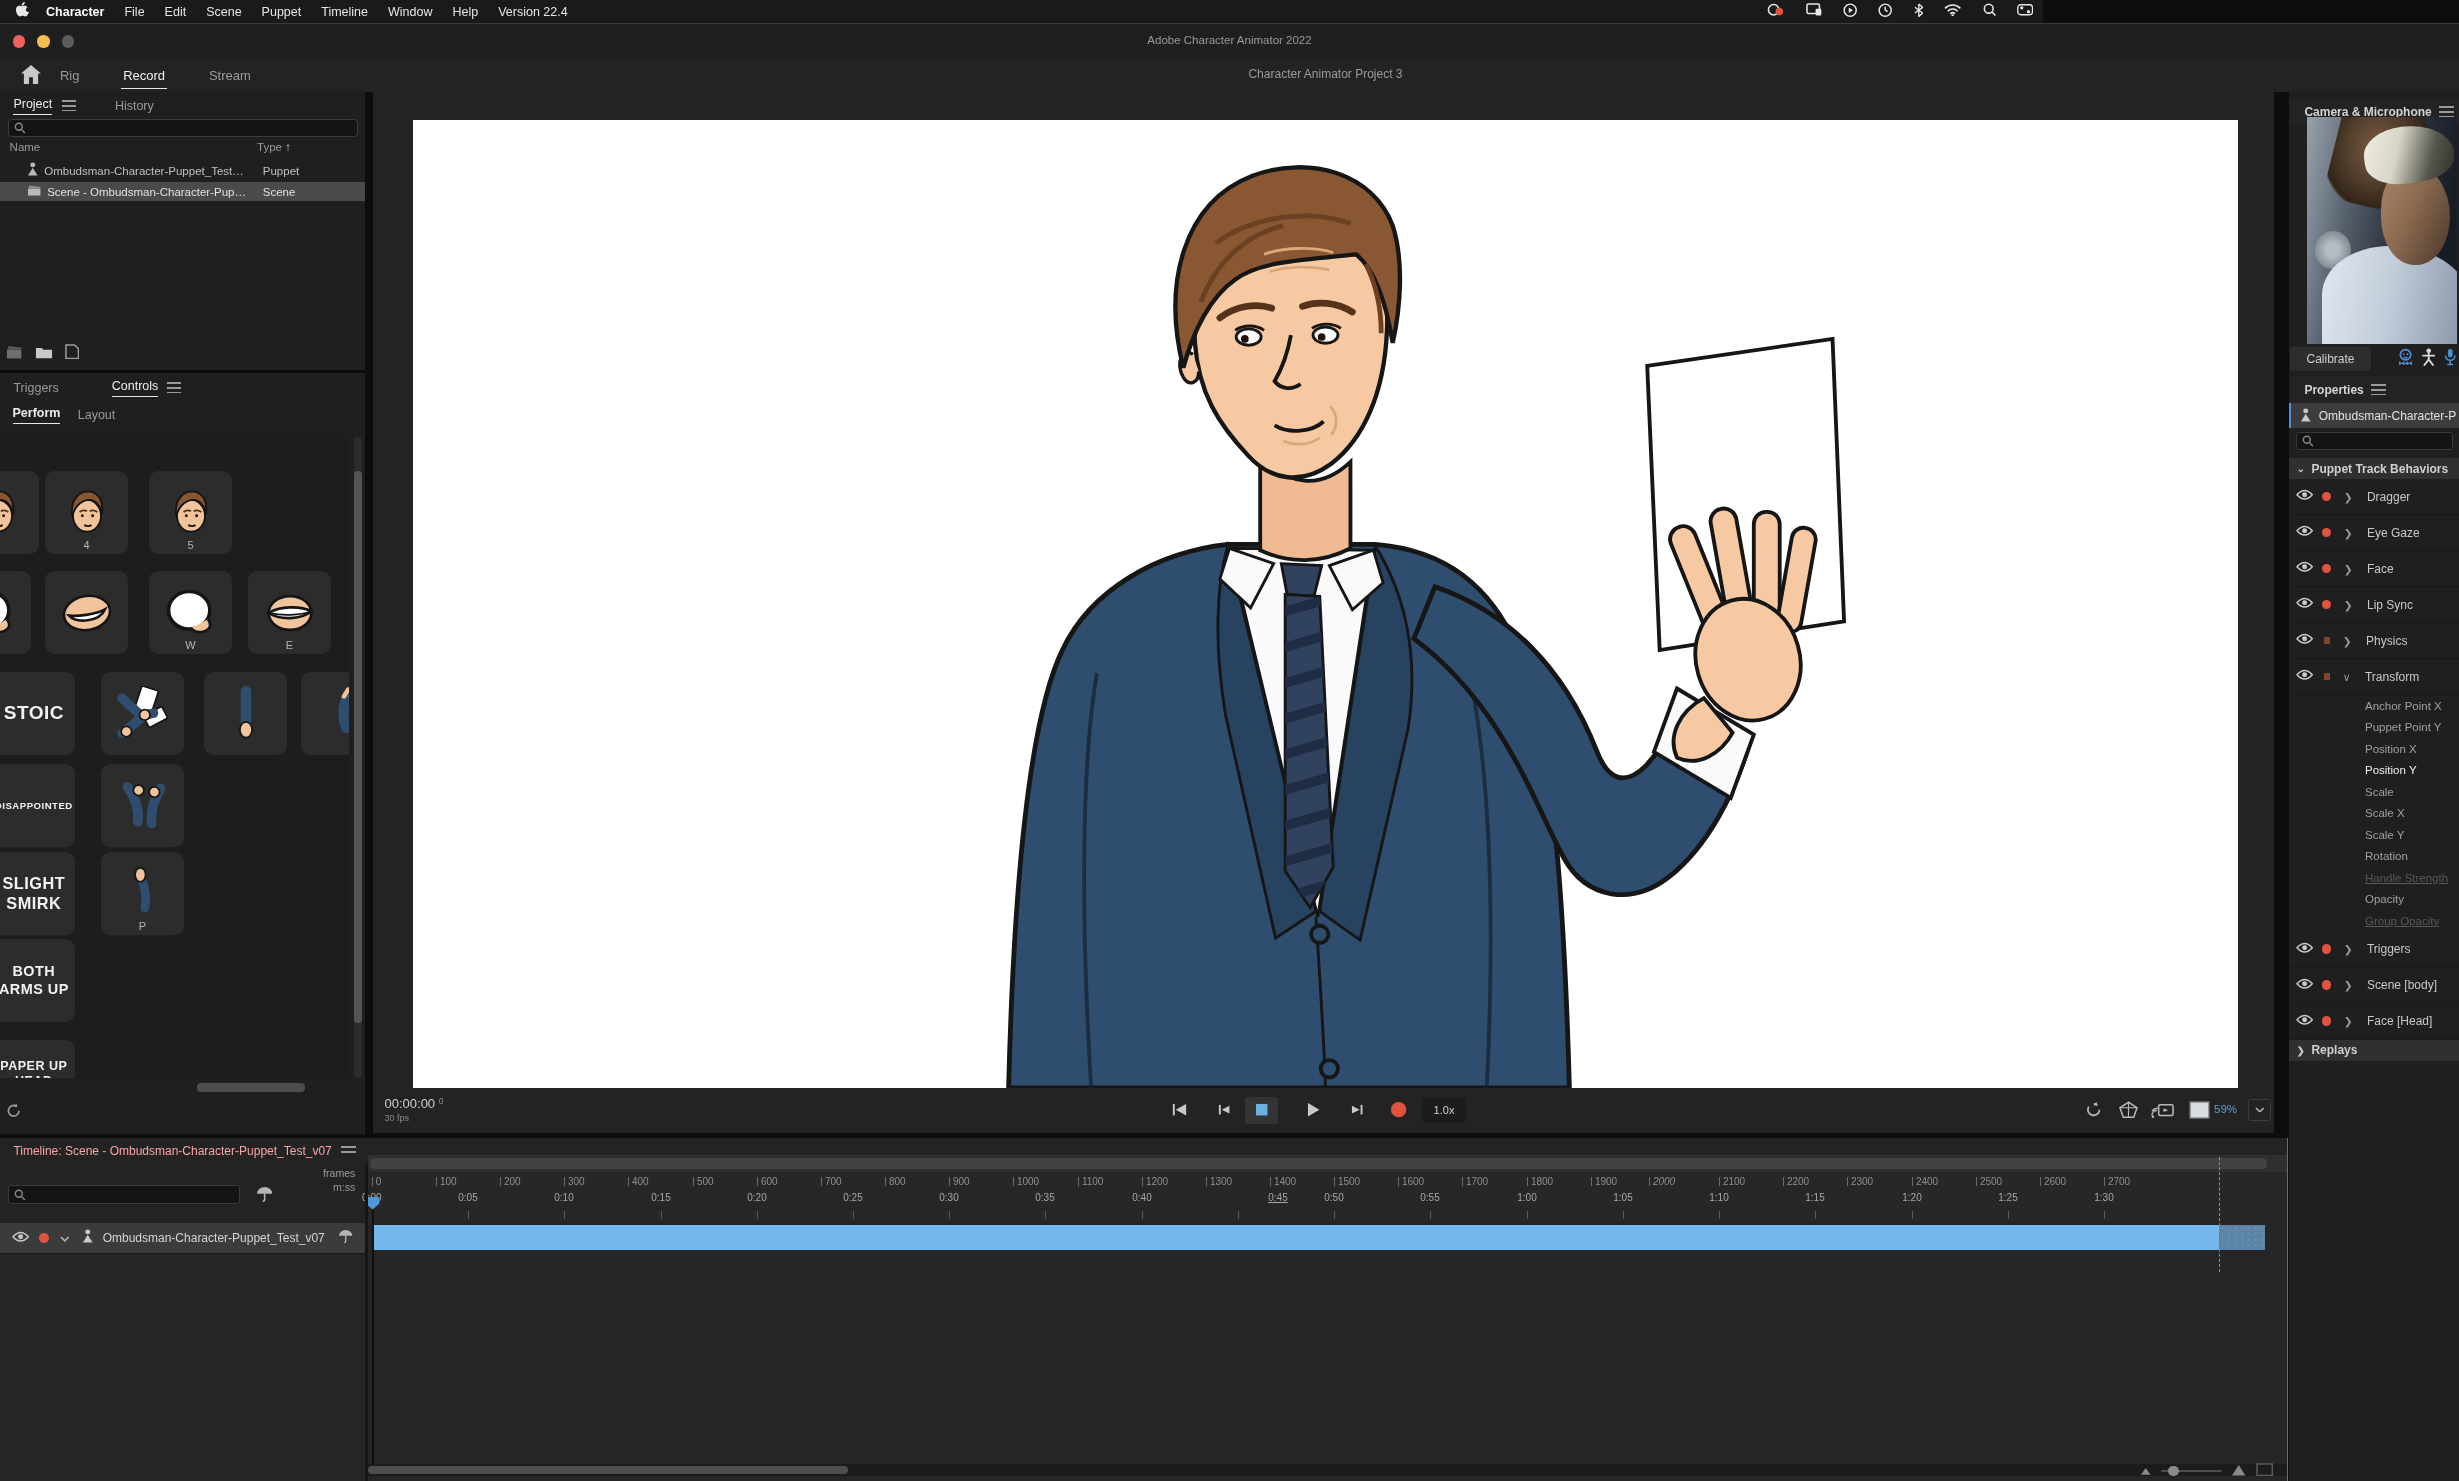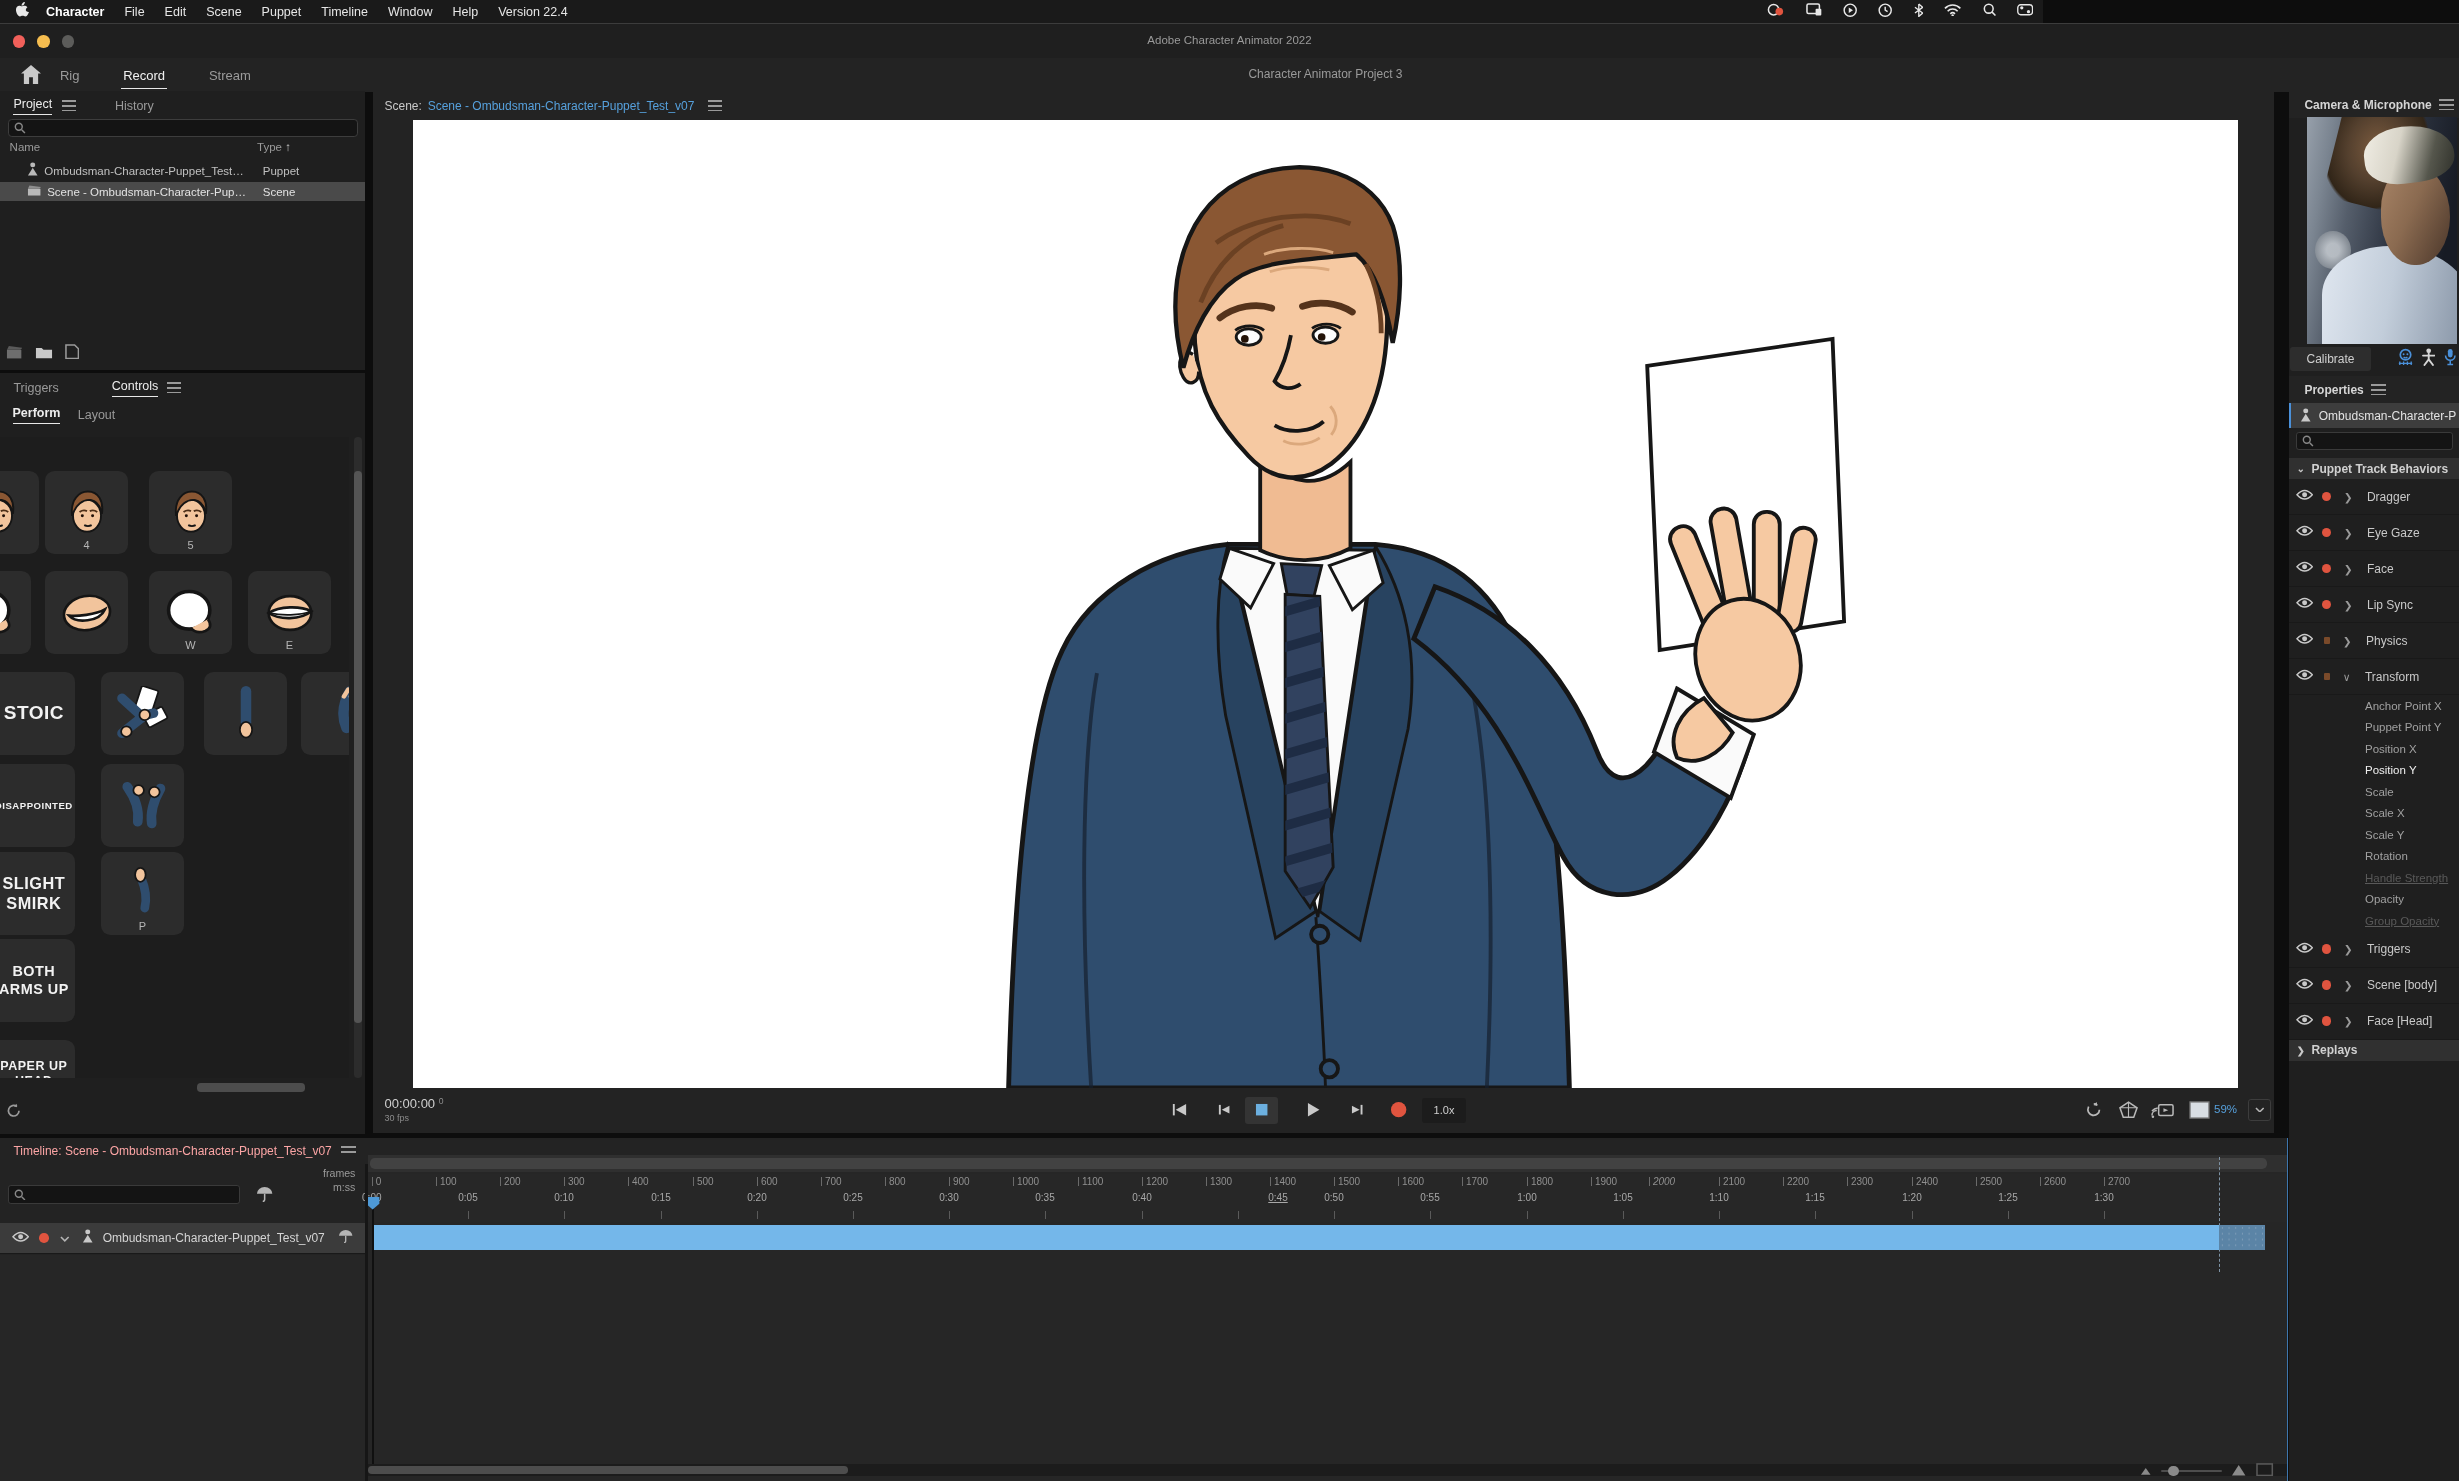--- a/index.html
+++ b/index.html
@@ -393,25 +393,20 @@
   <div class="abs" style="left:197px; top:710px; width:108px; height:8.6px; background:#4d4d4d; border-radius:3.8px;"></div>
   <div class="abs" style="left:5.8px; top:730px;">
     <svg width="15.4" height="15.4" viewBox="0 0 16 16">
         <path d="M13.5,8 a5.5,5.5 0 1 1 -2.2,-4.4" fill="none" stroke="#9a9a9a" stroke-width="1.8"></path>
         <path d="M11,0.8 L11.6,4.2 L8.2,3.6 Z" fill="#9a9a9a"></path>
       </svg>
   </div>
 </div>
 
 <div id="scene-panel" class="abs">
-  <div id="scene-head">
-    <span style="color:#c9c9c9;">Scene:</span>
-    <span id="scene-link">Scene - Ombudsman-Character-Puppet_Test_v07</span>
-    <span class="burger" style="margin-left:7.7px;"></span>
-  </div>
 
   <div id="stage">
     <svg width="1825" height="968" viewBox="0 0 1900 1008">
 
       <polygon points="1285,256 1478,228 1490,522 1298,552" fill="#ffffff" stroke="#161616" stroke-width="4"></polygon>
 
       <path d="M620,1008 C626,772 644,618 676,552 C706,488 776,450 848,442 L1002,442 C1076,448 1122,486 1150,550 C1184,626 1198,790 1204,1008 Z" fill="#2f4d6e" stroke="#161616" stroke-width="5"></path>
       <path d="M706,1008 C695,830 696,668 712,576" fill="none" stroke="#15202e" stroke-width="4" opacity="0.7"></path>
       <path d="M1118,1008 C1126,840 1122,700 1104,598" fill="none" stroke="#15202e" stroke-width="4" opacity="0.7"></path>
 
@@ -538,21 +533,21 @@
     <span class="abs" style="left:1841px; top:15.4px;" id="zoom-pct">59%</span>
     <div id="zoom-chev" style="left:1875px; top:10.6px;">
       <svg width="9.6" height="5.8" viewBox="0 0 10 6">
           <path d="M1,1 L5,5 L9,1" fill="none" stroke="#b5b5b5" stroke-width="1.6"></path>
         </svg>
     </div>
   </div>
 </div>
 
 <div id="right-panel" class="abs">
-  <div class="rp-head" style="top:0;">
+  <div class="rp-head" style="top:7px;">
     <span>Camera &amp; Microphone</span>
     <span class="burger"></span>
   </div>
   <div id="webcam">
     <div class="wc-poster"></div>
     <div class="wc-lamp"></div>
     <div class="wc-shirt"></div>
     <div class="wc-face"></div>
     <div class="wc-cap"></div>
   </div>

